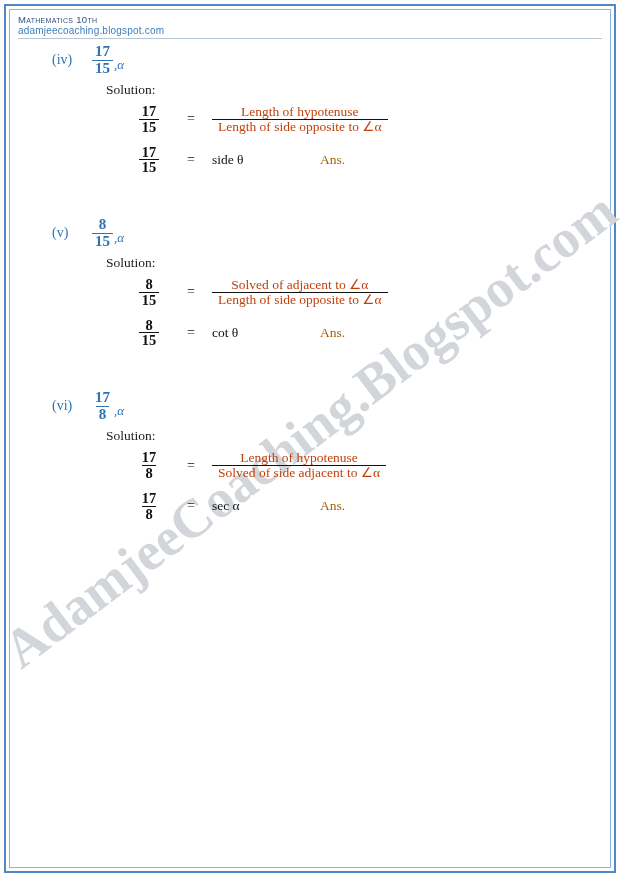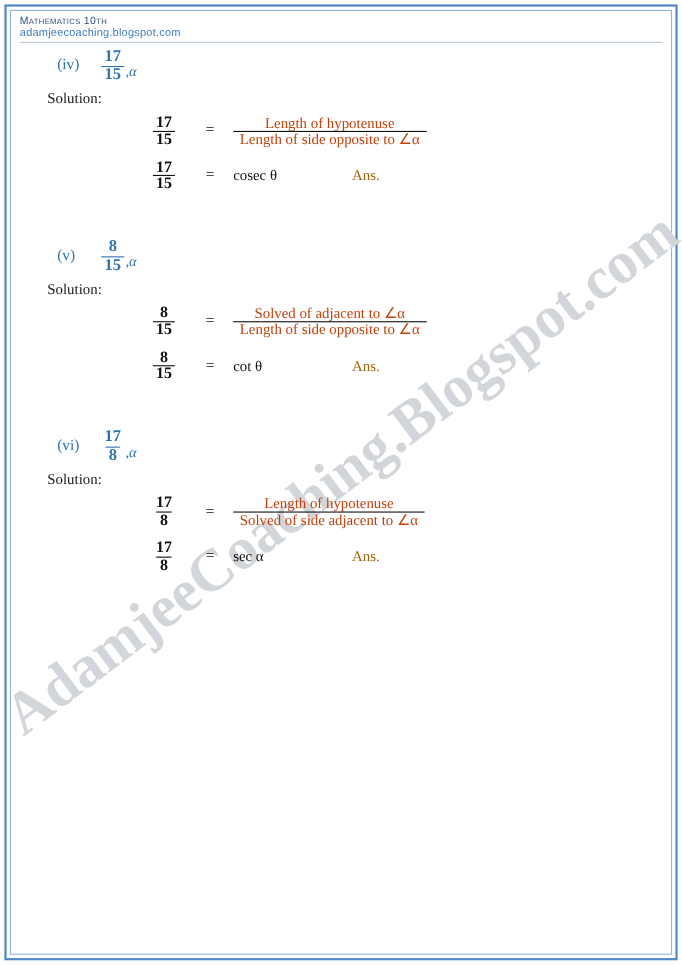--- a/index.html
+++ b/index.html
@@ -189,21 +189,21 @@
   }
   .alpha-tail {
     font-size: 13px;
     align-self: flex-end;
     padding-bottom: 3px;
     padding-left: 1px;
     font-style: italic;
   }
 
   .solution-label {
-    padding-left: 43px;
+    padding-left: 106px;
     font-size: 13.5px;
     color: #1a1a1a;
     margin-top: 2px;
     margin-bottom: 6px;
   }
 
   .eq-row {
     display: flex;
     align-items: center;
     padding-left: 128px;
@@ -308,21 +308,21 @@
         </span>
       </div>
       <div class="ans-row">
         <span class="eq-lhs">
           <span class="frac">
             <span class="num">17</span>
             <span class="den">15</span>
           </span>
         </span>
         <span class="eq-sign">=</span>
-        <span class="ans-val">cosec θ</span>
+        <span class="ans-val">side θ</span>
         <span class="ans-word">Ans.</span>
       </div>
     </div>
 
     <div class="spacer-lg"></div>
 
     <div class="problem">
       <div class="prob-head">
         <span class="roman">(v)</span>
         <span class="prob-expr">

